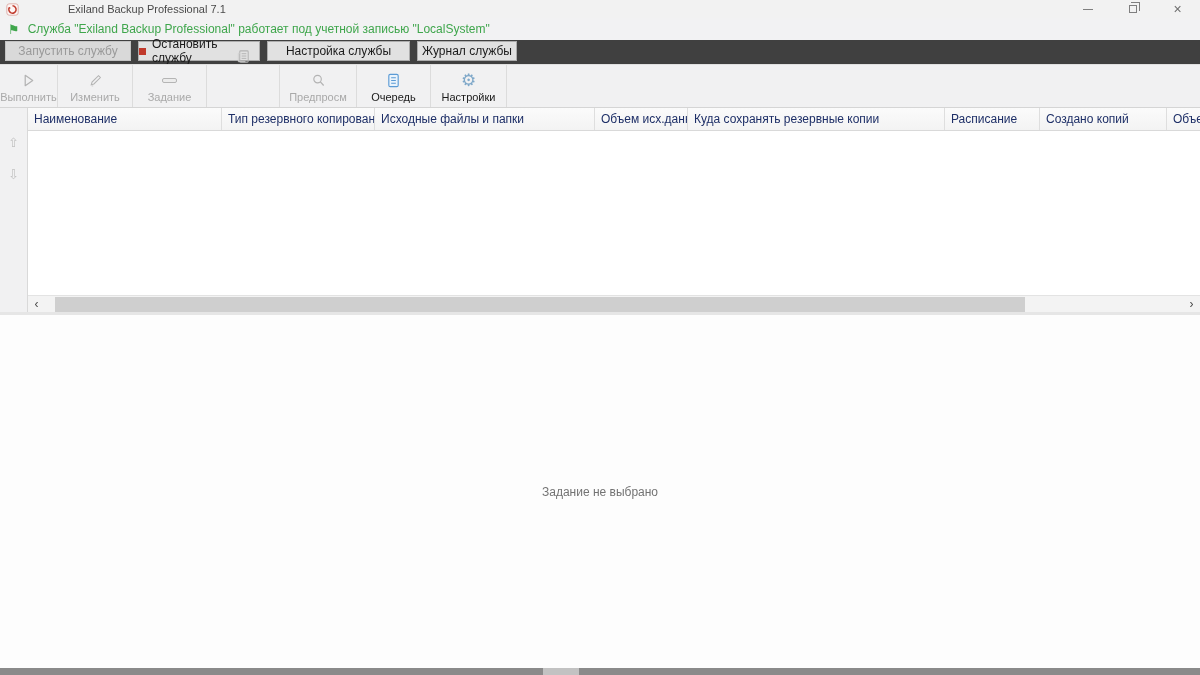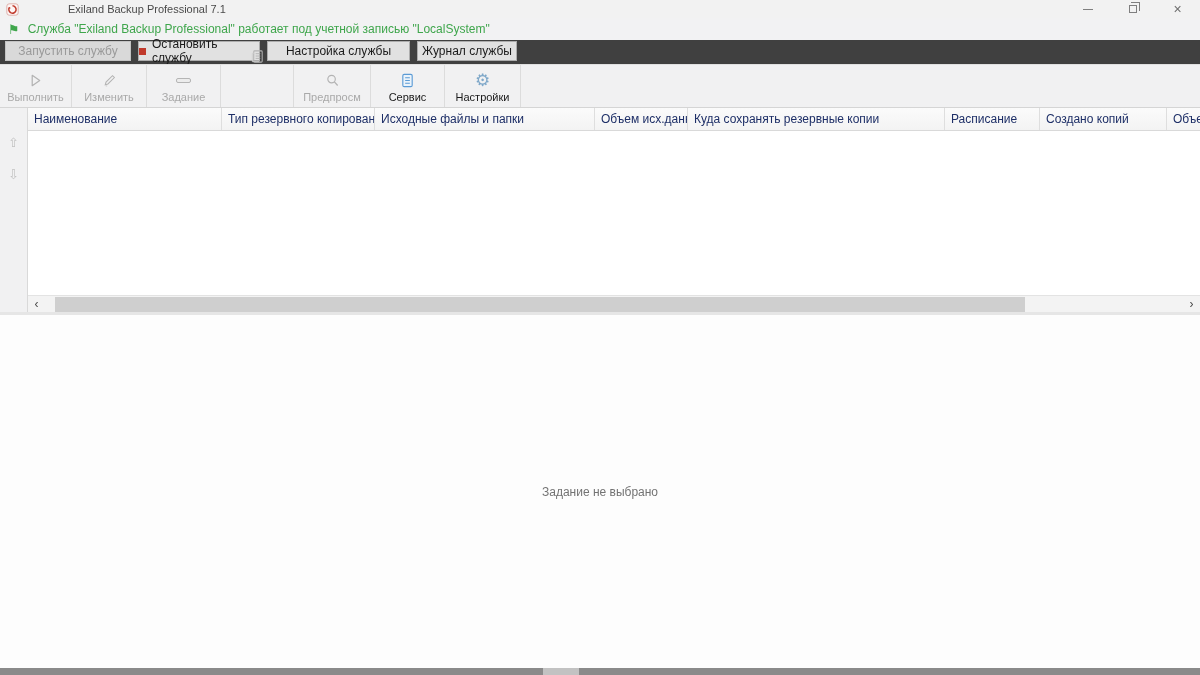--- a/index.html
+++ b/index.html
@@ -38,21 +38,21 @@
   .stop-square { width:7px; height:7px; background:#c0392b; display:inline-block; margin-right:6px; }
 
   
   .toolbar { height:44px; background:#f1f1f2; border-top:1px solid #e0e0e0; border-bottom:1px solid #d5d5d5;
     display:flex; flex:0 0 auto; }
   .tb-btn { height:100%; display:flex; flex-direction:column; align-items:center; justify-content:center;
     border-right:1px solid #dcdcdc; cursor:default; padding-top:2px; }
   .tb-icon { height:18px; display:flex; align-items:center; justify-content:center; }
   .tb-label { font-size:11px; color:#1a1a1a; margin-top:2px; white-space:nowrap; }
   .tb-btn.disabled .tb-label { color:#a9a9a9; }
-  .w-run { width:72px; } .w-create { width:96px; flex-direction:row; padding-top:0; }
+  .w-run { width:58px; } .w-create { width:96px; flex-direction:row; padding-top:0; }
   .w-edit { width:75px; } .w-del { width:74px; } .w-dup { width:73px;gap:48px; }
   .w-prev { width:77px; } .w-queue { width:74px; } .w-set { width:76px; }
   .create-main { display:flex; flex-direction:column; align-items:center; padding-top:2px; }
   .dd-arrow { font-size:7px; color:#222; margin-left:10px; align-self:center; }
   .minus-bar { width:15px; height:5px; border:1px solid #b5b5b5; border-radius:2px; background:#ececec; }
   .gear-glyph { font-size:17px; color:#7fa8c9; line-height:1; }
 
   
   .tablewrap { height:207px; display:flex; flex:0 0 auto; border-bottom:3px solid #e6e6e6; background:#fff; }
   .gutter { width:28px; background:#f1f1f2; border-right:1px solid #d9d9d9; display:flex; flex-direction:column;
@@ -175,21 +175,21 @@
       </span>
       <span class="tb-label">Предпросм</span>
     </div>
     <div class="tb-btn w-queue">
       <span class="tb-icon">
         <svg viewBox="0 0 16 16" width="15" height="15">
             <rect x="3" y="1.5" width="10" height="13" rx="1.5" fill="#eaf3fb" stroke="#5b9bd5" stroke-width="1.2"></rect>
             <path d="M5.5 5h5M5.5 8h5M5.5 11h5" stroke="#5b9bd5" stroke-width="1.1"></path>
           </svg>
       </span>
-      <span class="tb-label">Сервис</span>
+      <span class="tb-label">Очередь</span>
     </div>
     <div class="tb-btn w-set">
       <span class="tb-icon">
           <span class="gear-glyph">⚙</span>
         </span>
       <span class="tb-label">Настройки</span>
     </div>
   </div>
 
   <div class="tablewrap">

